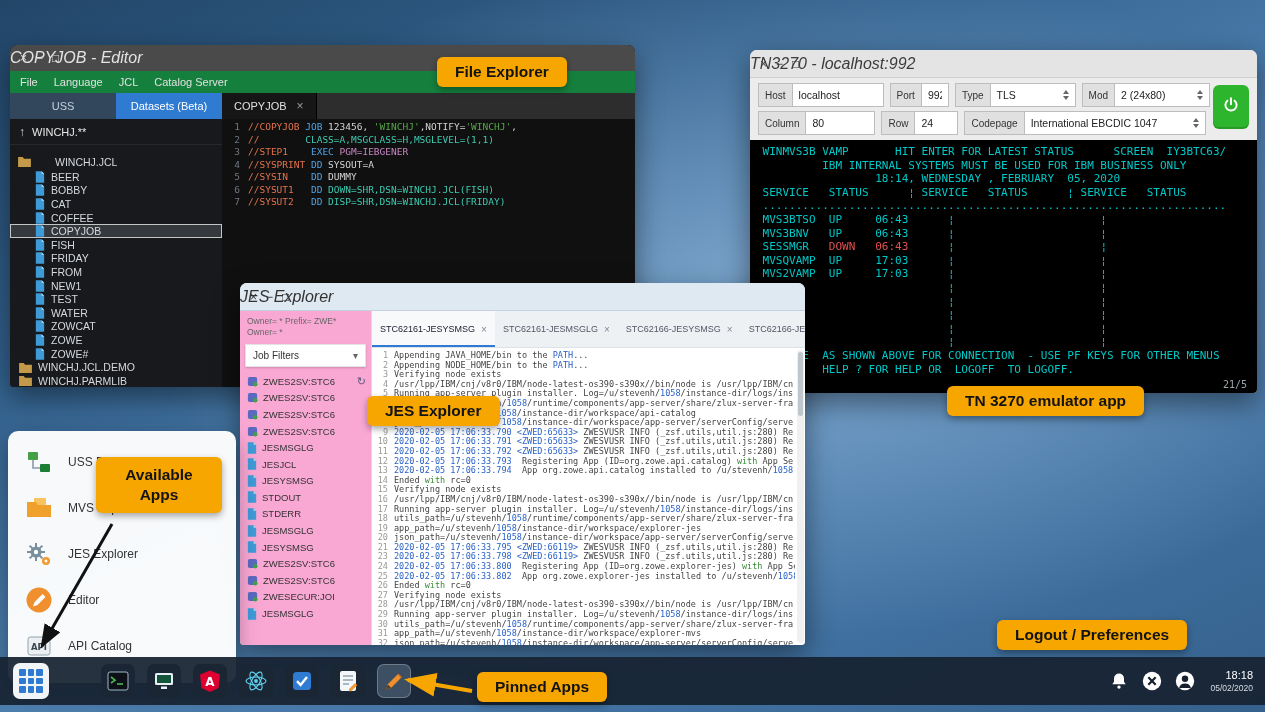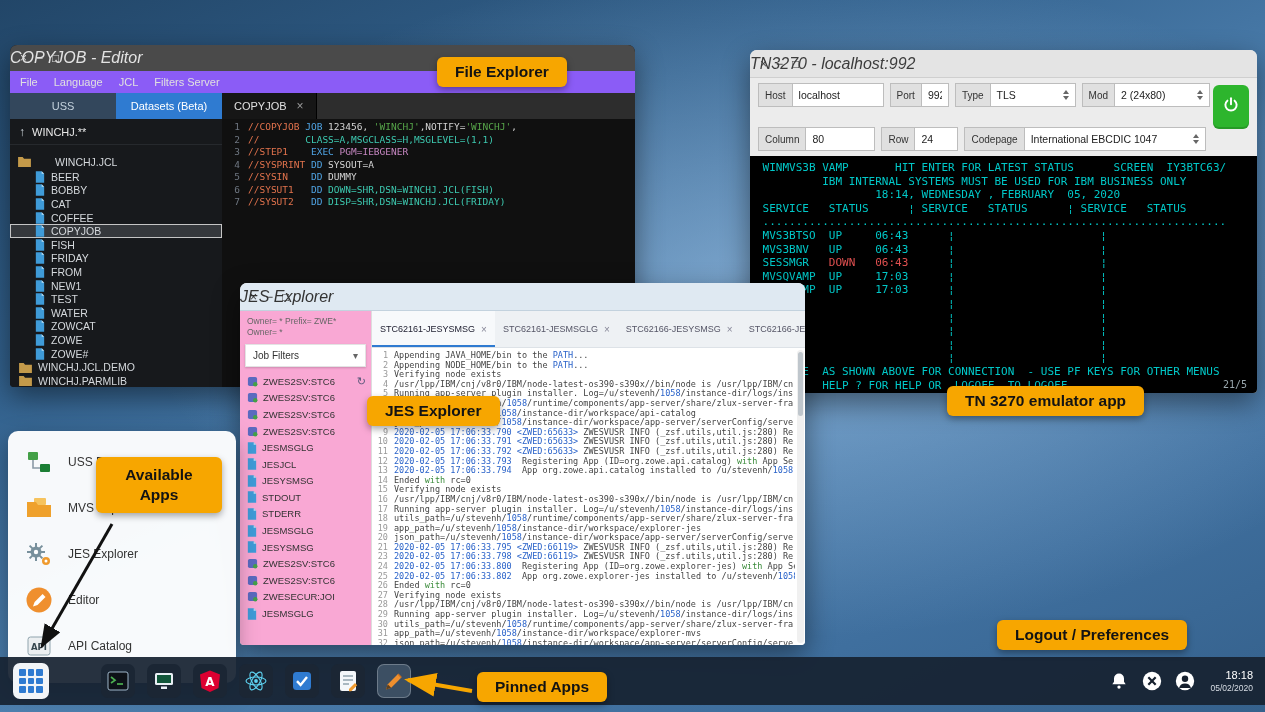--- a/index.html
+++ b/index.html
@@ -14,21 +14,21 @@
   .tbar { height:28px; display:flex; align-items:center; position:relative; flex:none; }
   .wc { display:flex; gap:9px; padding:0 10px; align-items:center; z-index:2; }
   .wc span { font-size:12px; line-height:1; cursor:default; }
   .ttl { position:absolute; left:0; right:0; text-align:left; font-size:16px;font-style:italic; }
 
   
   #editor-win { left:10px; top:45px; width:625px; height:342px; background:#141414; display:flex; flex-direction:column; }
   #editor-win .tbar { background:#4a4a4a; height:26px; }
   #editor-win .tbar .ttl { color:#e3e3e3; }
   #editor-win .wc span { color:#d9d9d9; }
-  .menubar { height:22px; background:#8b5cf6; display:flex; align-items:center; padding:0 10px; gap:16px; flex:none; }
+  .menubar { height:22px; background:#15803d; display:flex; align-items:center; padding:0 10px; gap:16px; flex:none; }
   .menu-item { color:#e0e0e0; font-size:11px; cursor:default; }
   .tabrow { height:26px; display:flex; flex:none; background:#252526; }
   #editor-panel-tabs { width:212px; display:flex; flex:none; }
   .ptab { flex:1; display:flex; align-items:center; justify-content:center; font-size:11px; color:#c4d2dd; background:#33475c; cursor:default; }
   .ptab.active { background:#2f7bd1; color:#fff; }
   .filetab-strip { flex:1; display:flex; background:#2d2d2d; }
   .filetab { display:flex; align-items:center; gap:10px; padding:0 12px; background:#161616; color:#e0e0e0; font-size:11px; border-right:1px solid #000; }
   .filetab .x { color:#9a9a9a; font-size:12px; }
   .ebody { flex:1; display:flex; min-height:0; }
   .tree { width:212px; flex:none; background:#17191c; color:#d5d9dd; overflow:hidden; }
@@ -43,21 +43,21 @@
   .code-line .ln { width:26px; flex:none; text-align:right; padding-right:8px; color:#6e7681; }
   .code-line .lt { white-space:pre; }
   .tok-stmt { color:#e2734d; } .tok-kw { color:#4fa3e3; } .tok-pln { color:#d4d4d4; }
   .tok-str { color:#57a64a; } .tok-prm { color:#3dc9b0; } .tok-mag { color:#c586c0; }
 
   
   #tn-win { left:750px; top:50px; width:507px; height:343px; background:#ececec; display:flex; flex-direction:column; }
   #tn-win .tbar { background:#e4e4e4; border-bottom:1px solid #cfcfcf; }
   #tn-win .tbar .ttl, #tn-win .wc span { color:#3c3c3c; }
   .tn-form { position:relative; background:#ececec; padding:5px 52px 5px 8px; flex:none; }
-  .tn-row { display:flex; align-items:stretch; height:24px; margin-bottom:20px; gap:6px; }
+  .tn-row { display:flex; align-items:stretch; height:24px; margin-bottom:4px; gap:6px; }
   .fgroup { display:flex; align-items:stretch; }
   .flabel { background:#e0e0e0; border:1px solid #bdbdbd; border-right:none; font-size:10px; color:#333; display:flex; align-items:center; padding:0 6px; white-space:nowrap; }
   .fvalue { background:#fff; border:1px solid #bdbdbd; font-size:10.5px; color:#222; padding:0 6px; display:flex; align-items:center; }
   input.fvalue { outline:none; font-family:"Liberation Sans", sans-serif; }
   .fselect { justify-content:space-between; cursor:default; }
   .sel-arrows { display:flex; flex-direction:column; gap:2px; }
   .sel-arrows i { display:block; width:0; height:0; border-left:3.5px solid transparent; border-right:3.5px solid transparent; }
   .sel-arrows i.u { border-bottom:4px solid #666; }
   .sel-arrows i.d { border-top:4px solid #666; }
   .power-btn { position:absolute; right:8px; top:7px; width:36px; height:44px; background:#2db52d; border-radius:6px; display:flex; align-items:center; justify-content:center; box-shadow:inset 0 -2px 0 rgba(0,0,0,.15); cursor:pointer; }
@@ -131,21 +131,21 @@
         <span>×</span>
         <span>−</span>
         <span>□</span>
       </div>
       <div class="ttl">COPYJOB - Editor</div>
     </div>
     <div class="menubar" id="editor-menus">
         <span class="menu-item">File</span>
         <span class="menu-item">Language</span>
         <span class="menu-item">JCL</span>
-        <span class="menu-item">Filters Server</span>
+        <span class="menu-item">Catalog Server</span>
       </div>
     <div class="tabrow">
       <div id="editor-panel-tabs">
           <div class="ptab">USS</div>
           <div class="ptab active">Datasets (Beta)</div>
         </div>
       <div class="filetab-strip">
         <div class="filetab">
           <span>COPYJOB</span>
           <span class="x">×</span>

